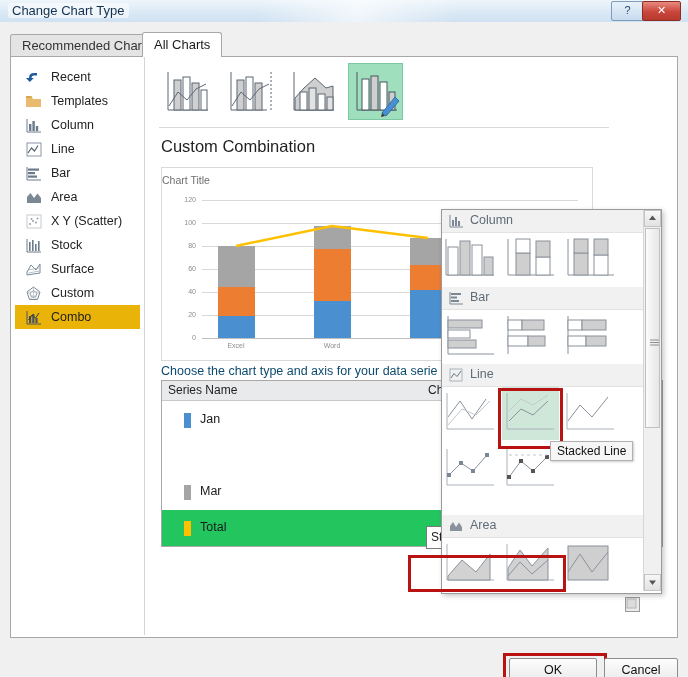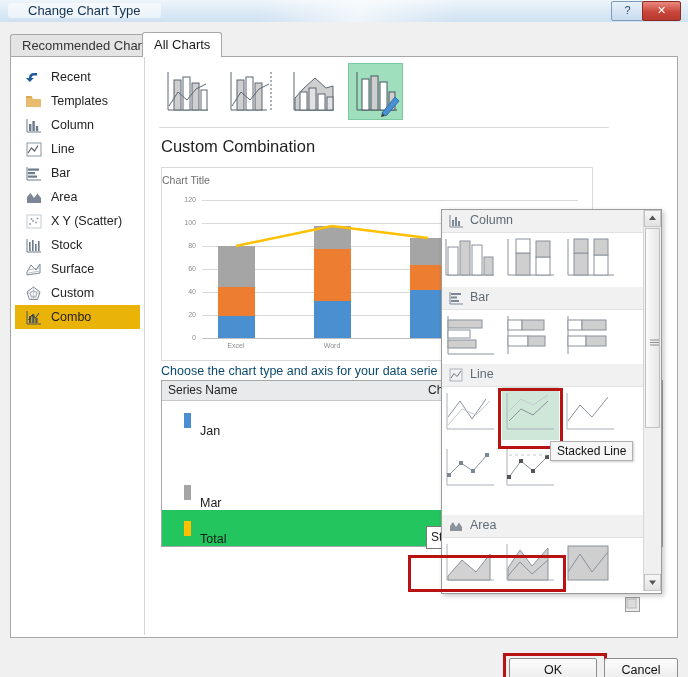--- a/index.html
+++ b/index.html
@@ -19,21 +19,21 @@
     border-bottom:1px solid #b6cbe0;
   }
   #titlebar .sheen{
     position:absolute;left:260px;top:0;width:330px;height:22px;
     background:linear-gradient(100deg,rgba(255,255,255,0) 0%,rgba(255,255,255,.65) 30%,rgba(255,255,255,0) 60%);
   }
   #win-title{
     position:absolute;left:8px;top:3px;
     font-size:13px;color:#14324f;
     background:rgba(255,255,255,.55);
-    padding:0 20px;border-radius:3px;
+    padding:0 4px;border-radius:3px;
   }
   #help-btn{
     position:absolute;right:44px;top:1px;width:31px;height:18px;
     background:linear-gradient(180deg,#e8f1fa,#c7dbee);
     border:1px solid #7e9cbb;border-radius:2px;
     color:#2a4a6b;font-size:11px;text-align:center;line-height:17px;
   }
   #close-btn{
     position:absolute;right:7px;top:1px;width:37px;height:18px;
     background:linear-gradient(180deg,#e98a80,#c9453a 55%,#b73a2e);
@@ -105,21 +105,21 @@
     border:1px solid #a8a8a8;background:#fff;
   }
   #thead{
     position:absolute;left:0;top:0;width:500px;height:19px;
     background:#e8eaec;border-bottom:1px solid #c8c8c8;
   }
   .th{position:absolute;top:2px;font-size:12px;color:#222;}
   .trow{position:absolute;left:0;width:500px;height:36px;}
   .trow.selected{background:#22c55e;}
   .swatch{position:absolute;left:22px;top:11px;width:7px;height:15px;}
-  .sname{position:absolute;left:38px;top:22px;font-size:12.5px;color:#1a1a1a;}
+  .sname{position:absolute;left:38px;top:10px;font-size:12.5px;color:#1a1a1a;}
   
   #total-combo{
     position:absolute;left:264px;top:145px;width:140px;height:21px;
     border:1px solid #7a7a7a;background:#fff;
   }
   #total-combo .cval{position:absolute;left:4px;top:3px;font-size:12px;}
   #total-combo .carrow{
     position:absolute;right:0;top:0;width:21px;height:19px;
     background:linear-gradient(180deg,#f6f6f6,#dcdcdc);
     border-left:1px solid #9a9a9a;

